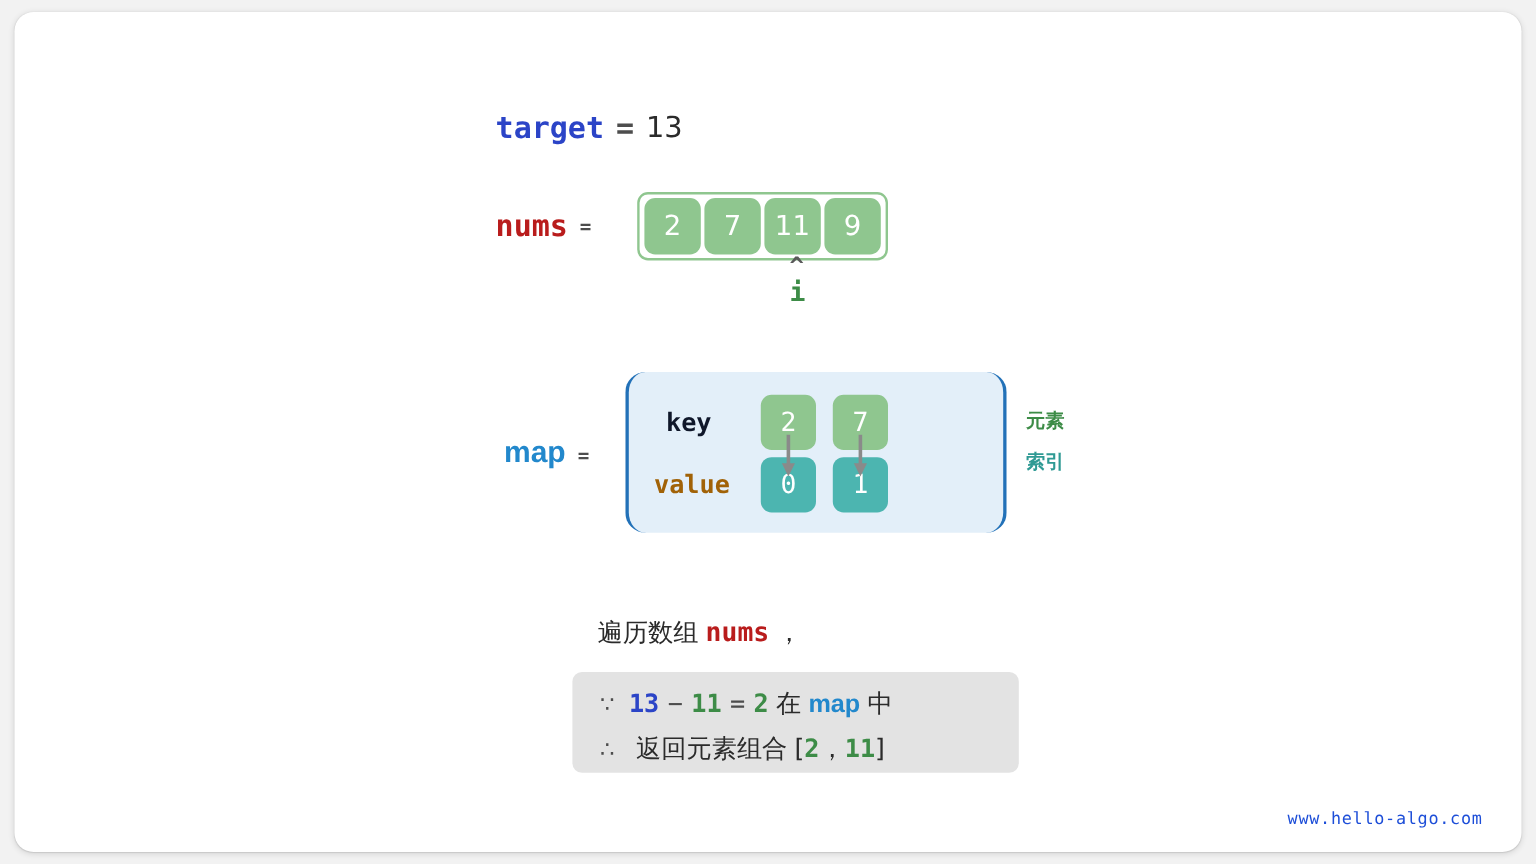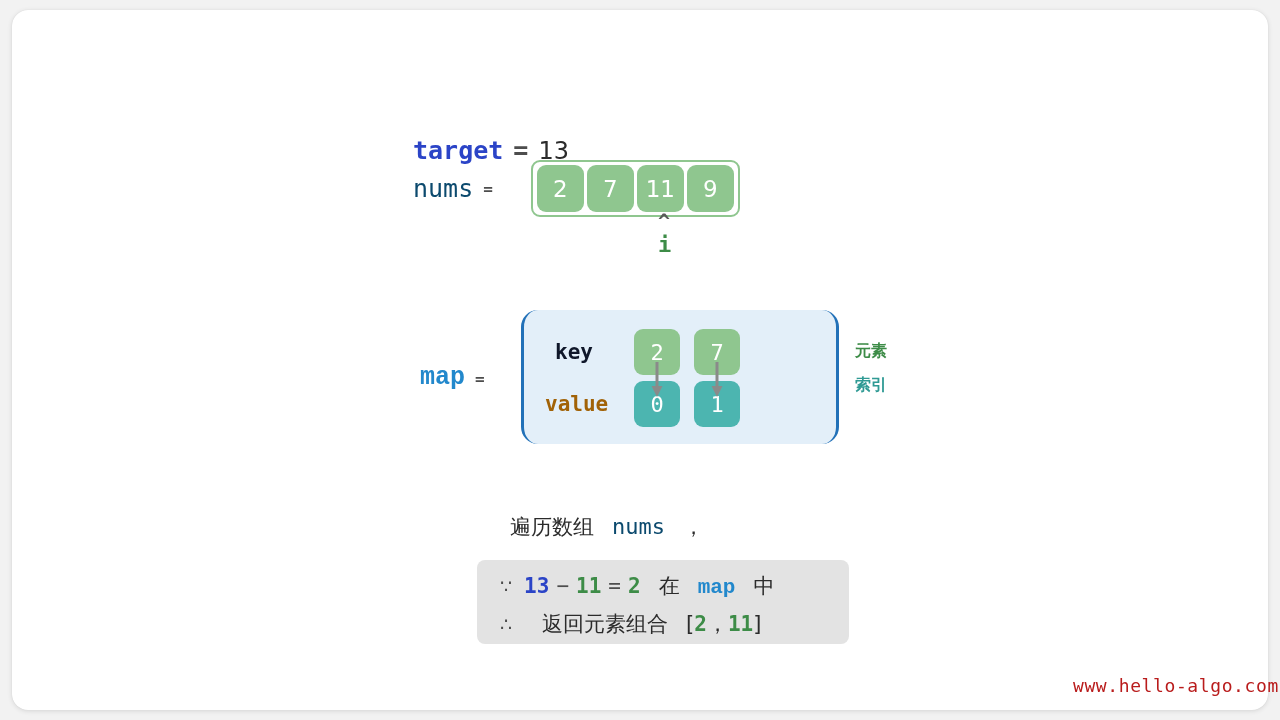--- a/index.html
+++ b/index.html
@@ -27,24 +27,23 @@
     border-radius: 16px;
     box-shadow: 0 1px 5px rgba(0,0,0,0.12), 0 0 1px rgba(0,0,0,0.10);
   }
 
   
   .target-row {
     position: absolute;
     left: 413px;
     top: 92px;
     display: flex;
-    align-items: center;
+    align-items: flex-start;
     font-size: 25px;
     white-space: pre;
-    margin-top: 44px;
   }
   .kw-target {
     font-family: "DejaVu Sans Mono", monospace;
     font-weight: bold;
     color: #2b44c7;
   }
   .eq {
     font-family: "DejaVu Sans Mono", monospace;
     color: #4d4d4d;
     font-weight: bold;
@@ -60,22 +59,22 @@
   .nums-row {
     position: absolute;
     left: 413px;
     top: 160px;
     display: flex;
     align-items: center;
     white-space: pre;
   }
   .kw-nums {
     font-family: "DejaVu Sans Mono", monospace;
-    font-weight: normal;
-    color: #0c4a6e;
+    font-weight: bold;
+    color: #b91c1c;
     font-size: 25px;
   }
   .array-box {
     margin-left: 28px;
     border: 2px solid #8fc68f;
     border-radius: 9px;
     padding: 3px 4px;
     display: flex;
     gap: 3px;
     background: #ffffff;
@@ -116,21 +115,21 @@
   
   .map-label {
     position: absolute;
     left: 420px;
     top: 363px;
     display: flex;
     align-items: baseline;
     white-space: pre;
   }
   .kw-map {
-    font-family: Liberation Mono, monospace;
+    font-family: Liberation Sans, sans-serif;
     font-weight: bold;
     color: #2288cc;
     font-size: 25px;
   }
   .map-box {
     position: absolute;
     left: 521px;
     top: 310px;
     width: 312px;
     height: 134px;
@@ -219,30 +218,30 @@
   .conc-line.l2 { top: 610px; }
   .sym {
     font-family: "DejaVu Sans", sans-serif;
     color: #4d4d4d;
     margin-right: 12px;
     font-size: 19px;
   }
   .num-blue  { font-family: "DejaVu Sans Mono", monospace; font-weight: bold; color: #2b44c7; }
   .num-green { font-family: "DejaVu Sans Mono", monospace; font-weight: bold; color: #3d8c47; }
   .op        { font-family: "DejaVu Sans Mono", monospace; color: #4d4d4d; margin: 0 7px; }
-  .cn        { font-family: "DejaVu Sans", sans-serif; color: #2b2b2b; margin: 0 18px; }
+  .cn        { font-family: "DejaVu Sans", sans-serif; color: #2b2b2b; margin: 0 6px; }
   .brk       { font-family: "DejaVu Sans", sans-serif; color: #2b2b2b; }
 
   .watermark {
     position: absolute;
     left: 1073px;
     top: 675px;
     font-family: "DejaVu Sans Mono", monospace;
-    font-size: 18px;
-    color: #b91c1c;
+    font-size: 14px;
+    color: #1d4ed8;
     letter-spacing: 0.6px;
   }
 </style>
 </head>
 <body>
 
 <div id="canvas">
   <div class="card"></div>
 
   <div class="target-row">

